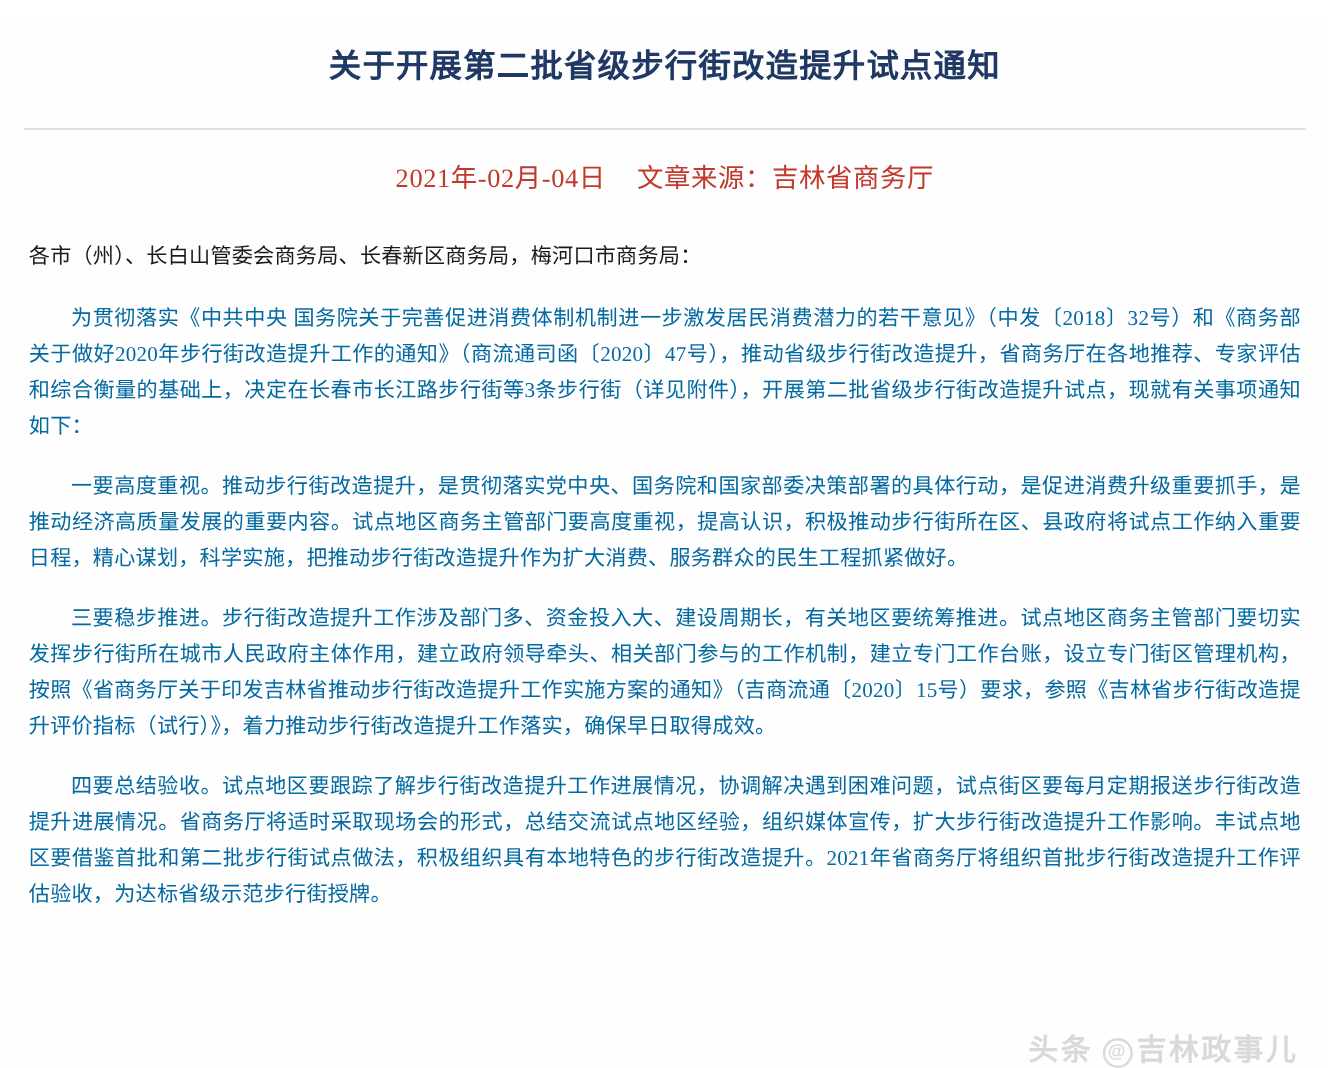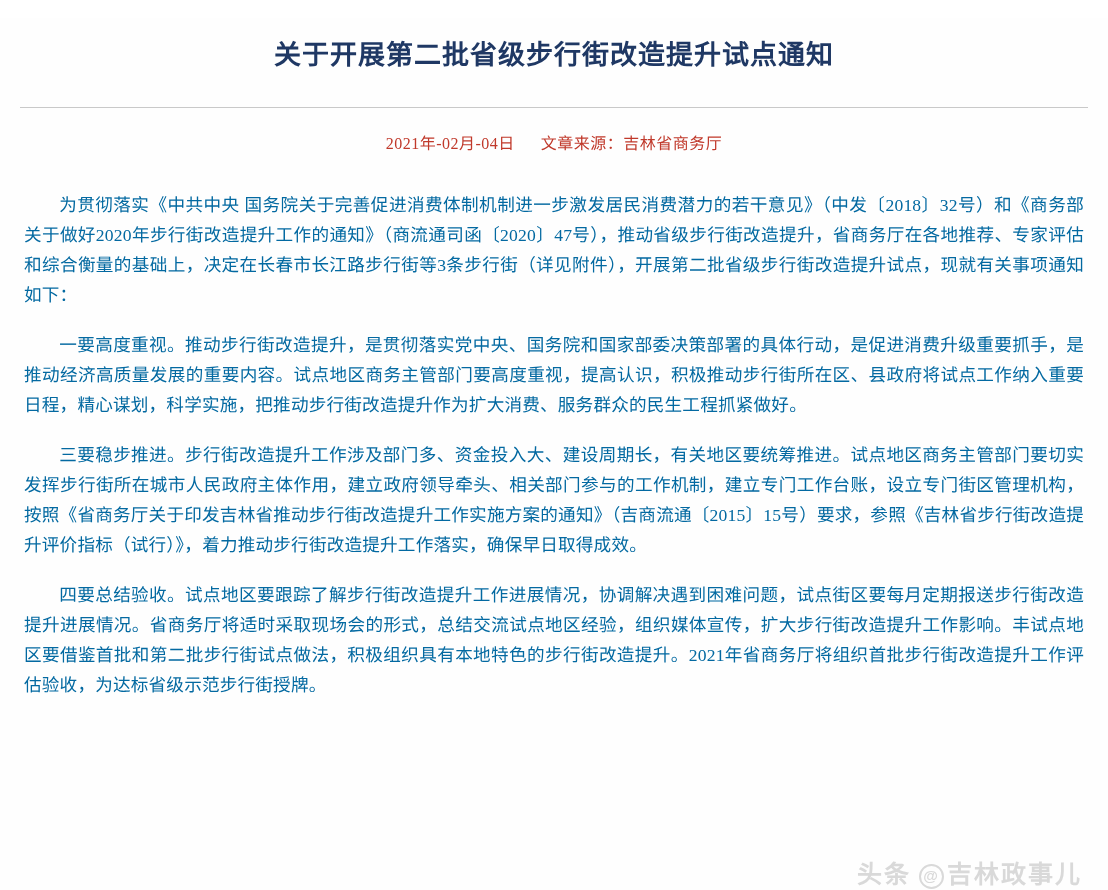--- a/index.html
+++ b/index.html
@@ -38,21 +38,21 @@
   }
   .title-rule {
     height: 1px;
     background: #c9c9c9;
     margin: 0 2px 0 2px;
   }
   
   .meta-line {
     text-align: center;
     color: #c0392b;
-    font-size: 16px;
+    font-size: 22px;
     letter-spacing: 0.5px;
     padding-top: 22px;
     padding-bottom: 10px;
     font-family: "Liberation Serif", "DejaVu Serif", serif;
   }
   .meta-date { margin-right: 26px; }
   .meta-source { }
   
   .body-wrap {
     padding: 26px 6px 0 6px;
@@ -110,27 +110,28 @@
   <h1 class="doc-title">关于开展第二批省级步行街改造提升试点通知</h1>
 
   <div class="title-rule"></div>
 
   <div class="meta-line">
     <span class="meta-date">2021年-02月-04日</span><span class="meta-source">文章来源：吉林省商务厅</span>
   </div>
 
   <div class="body-wrap">
 
+    <p class="salutation">各市（州）、长白山管委会商务局、长春新区商务局，梅河口市商务局：</p>
 
     <p class="para indent">为贯彻落实《中共中央 国务院关于完善促进消费体制机制进一步激发居民消费潜力的若干意见》（中发〔2018〕32号）和《商务部关于做好2020年步行街改造提升工作的通知》（商流通司函〔2020〕47号），推动省级步行街改造提升，省商务厅在各地推荐、专家评估和综合衡量的基础上，决定在长春市长江路步行街等3条步行街（详见附件），开展第二批省级步行街改造提升试点，现就有关事项通知如下：</p>
 
     <p class="para indent">一要高度重视。推动步行街改造提升，是贯彻落实党中央、国务院和国家部委决策部署的具体行动，是促进消费升级重要抓手，是推动经济高质量发展的重要内容。试点地区商务主管部门要高度重视，提高认识，积极推动步行街所在区、县政府将试点工作纳入重要日程，精心谋划，科学实施，把推动步行街改造提升作为扩大消费、服务群众的民生工程抓紧做好。</p>
 
 
-    <p class="para indent">三要稳步推进。步行街改造提升工作涉及部门多、资金投入大、建设周期长，有关地区要统筹推进。试点地区商务主管部门要切实发挥步行街所在城市人民政府主体作用，建立政府领导牵头、相关部门参与的工作机制，建立专门工作台账，设立专门街区管理机构，按照《省商务厅关于印发吉林省推动步行街改造提升工作实施方案的通知》（吉商流通〔2015〕15号）要求，参照《吉林省步行街改造提升评价指标（试行）》，着力推动步行街改造提升工作落实，确保早日取得成效。</p>
+    <p class="para indent">三要稳步推进。步行街改造提升工作涉及部门多、资金投入大、建设周期长，有关地区要统筹推进。试点地区商务主管部门要切实发挥步行街所在城市人民政府主体作用，建立政府领导牵头、相关部门参与的工作机制，建立专门工作台账，设立专门街区管理机构，按照《省商务厅关于印发吉林省推动步行街改造提升工作实施方案的通知》（吉商流通〔2020〕15号）要求，参照《吉林省步行街改造提升评价指标（试行）》，着力推动步行街改造提升工作落实，确保早日取得成效。</p>
 
     <p class="para indent">四要总结验收。试点地区要跟踪了解步行街改造提升工作进展情况，协调解决遇到困难问题，试点街区要每月定期报送步行街改造提升进展情况。省商务厅将适时采取现场会的形式，总结交流试点地区经验，组织媒体宣传，扩大步行街改造提升工作影响。丰试点地区要借鉴首批和第二批步行街试点做法，积极组织具有本地特色的步行街改造提升。2021年省商务厅将组织首批步行街改造提升工作评估验收，为达标省级示范步行街授牌。</p>
 
   </div>
 
   <div class="watermark">
     <span>头条</span><span class="wm-at">@</span><span>吉林政事儿</span>
   </div>
 
 </div>

